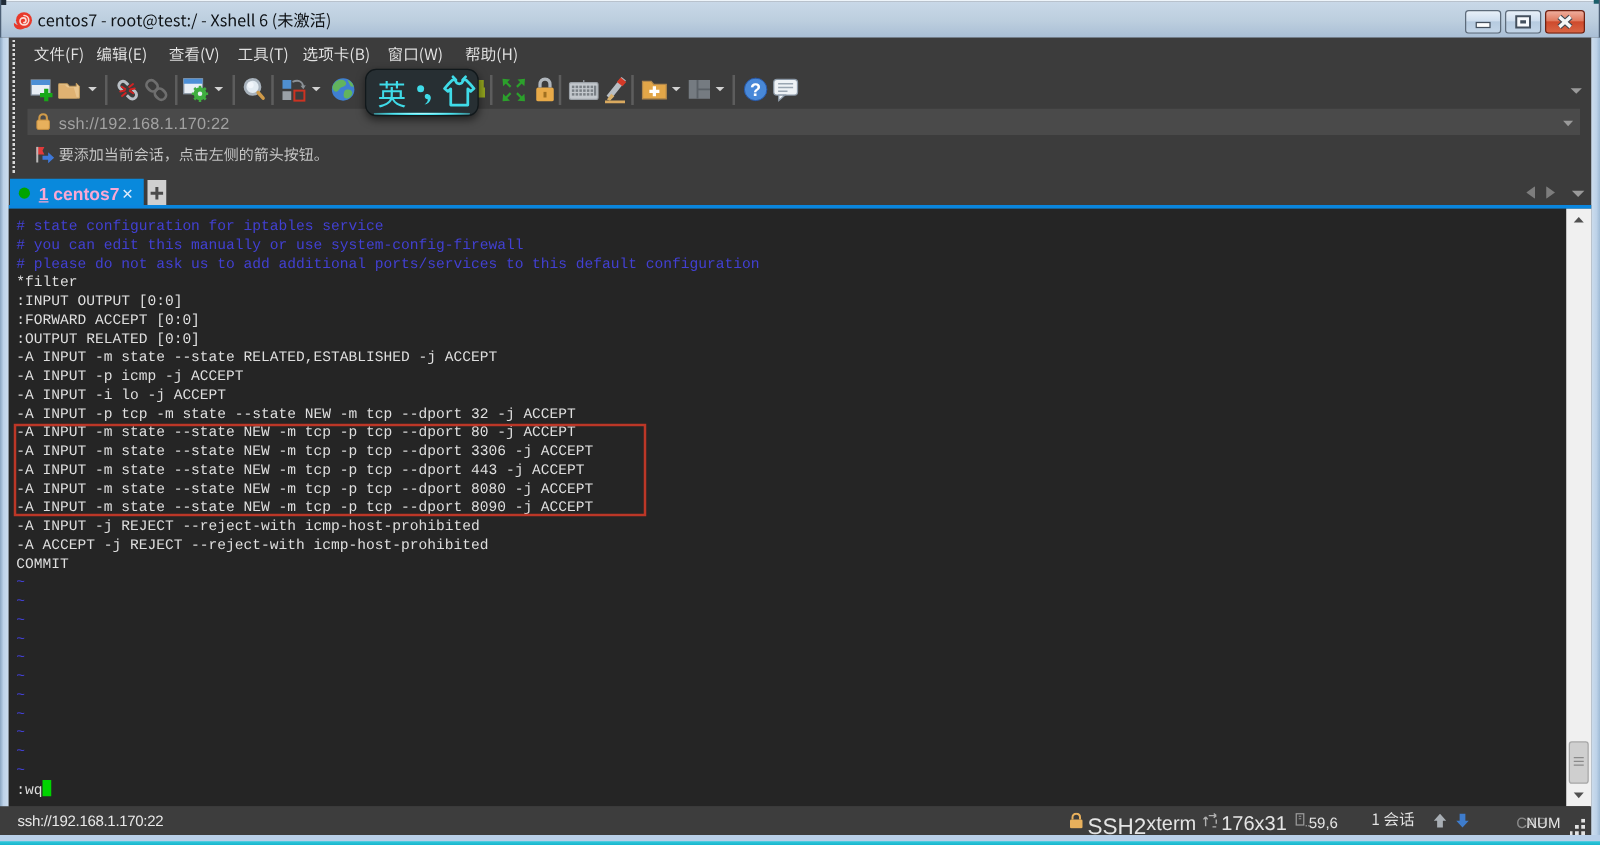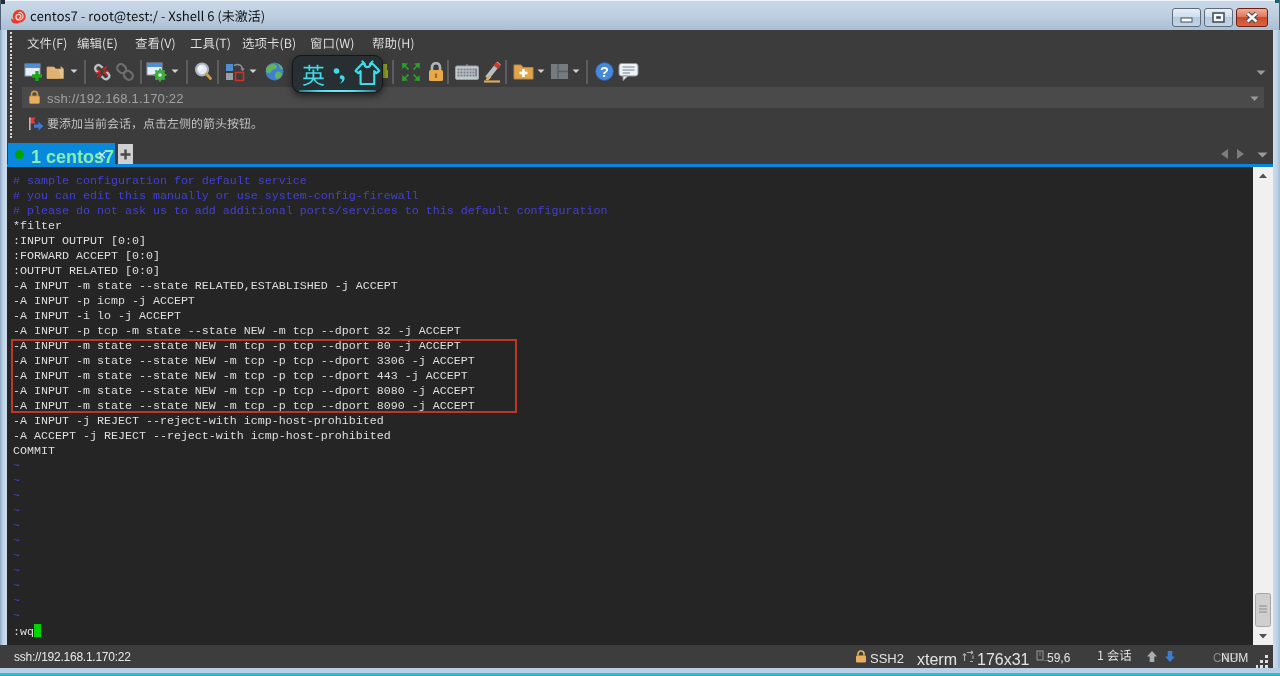--- a/index.html
+++ b/index.html
@@ -242,38 +242,38 @@
 <svg class="abs" style="left:27px;top:116px" width="17" height="15" viewBox="0 0 17 15">
 <path d="M2 1.5 H8.5 L7 4.5 L8.5 7.5 H2 Z" fill="#e03a3a"></path>
 <rect x="2" y="1.5" width="1.6" height="12.5" fill="#b8b8b8"></rect>
 <path d="M7 8.5 H11.5 V5.8 L16.3 10.2 L11.5 14.6 V11.8 H7 Z" fill="#3e78d8"></path>
 </svg>
 <svg style="position:absolute;left:47px;top:116px" width="218" height="16" viewBox="0 -12 218 16">
       <path d="M8.1 -2.8C7.7 -2.1 7.1 -1.5 6.4 -1.1C5.5 -1.3 4.6 -1.5 3.7 -1.7C4.0 -2.0 4.3 -2.4 4.5 -2.8ZM1.4 -7.7V-4.6H4.6C4.5 -4.3 4.3 -3.9 4.0 -3.6H0.6V-2.8H3.5C3.1 -2.2 2.6 -1.6 2.2 -1.2C3.3 -1.0 4.2 -0.8 5.2 -0.6C4.0 -0.2 2.5 0.0 0.7 0.2C0.9 0.4 1.0 0.7 1.1 0.9C3.3 0.7 5.1 0.4 6.5 -0.3C8.0 0.1 9.3 0.6 10.3 1.0L11.1 0.3C10.1 -0.1 8.9 -0.5 7.5 -0.9C8.2 -1.4 8.7 -2.0 9.1 -2.8H11.4V-3.6H5.1C5.3 -3.9 5.4 -4.2 5.6 -4.5L5.0 -4.6H10.7V-7.7H7.8V-8.8H11.2V-9.6H0.8V-8.8H4.1V-7.7ZM5.0 -8.8H6.9V-7.7H5.0ZM2.3 -7.0H4.1V-5.4H2.3ZM5.0 -7.0H6.9V-5.4H5.0ZM7.8 -7.0H9.8V-5.4H7.8Z M16.9 -3.5C16.6 -2.6 16.1 -1.5 15.4 -0.9L16.0 -0.4C16.8 -1.1 17.3 -2.2 17.6 -3.2ZM19.7 -3.0C20.1 -2.2 20.4 -1.2 20.5 -0.5L21.2 -0.8C21.1 -1.4 20.8 -2.5 20.4 -3.3ZM21.2 -3.4C21.9 -2.5 22.6 -1.2 22.9 -0.4L23.6 -0.8C23.3 -1.6 22.6 -2.8 21.9 -3.7ZM18.4 -4.8V-0.0C18.4 0.1 18.3 0.2 18.2 0.2C18.0 0.2 17.5 0.2 16.9 0.1C17.0 0.4 17.1 0.7 17.2 1.0C18.0 1.0 18.5 0.9 18.8 0.8C19.1 0.7 19.2 0.4 19.2 -0.0V-4.8ZM13.0 -9.3C13.7 -9.0 14.6 -8.4 15.0 -8.0L15.5 -8.7C15.1 -9.1 14.2 -9.6 13.5 -10.0ZM12.5 -6.1C13.2 -5.8 14.0 -5.2 14.5 -4.9L15.0 -5.6C14.5 -6.0 13.7 -6.4 12.9 -6.7ZM12.7 0.3 13.5 0.8C14.1 -0.3 14.7 -1.7 15.1 -2.9L14.4 -3.4C13.9 -2.1 13.2 -0.6 12.7 0.3ZM15.9 -9.4V-8.6H18.6C18.4 -8.0 18.3 -7.5 18.0 -6.9H15.4V-6.1H17.6C17.0 -5.1 16.2 -4.3 15.0 -3.7C15.2 -3.6 15.5 -3.2 15.6 -3.0C17.0 -3.8 17.9 -4.8 18.6 -6.1H20.1C20.8 -4.9 21.9 -3.8 23.1 -3.2C23.2 -3.5 23.5 -3.8 23.7 -3.9C22.7 -4.4 21.7 -5.2 21.0 -6.1H23.4V-6.9H19.0C19.2 -7.5 19.4 -8.0 19.5 -8.6H23.0V-9.4Z M30.9 -8.6V0.8H31.7V-0.1H34.1V0.7H35.0V-8.6ZM31.7 -1.0V-7.7H34.1V-1.0ZM26.3 -9.9 26.3 -7.8H24.6V-6.9H26.3C26.2 -3.9 25.8 -1.2 24.3 0.3C24.6 0.5 24.9 0.8 25.0 1.0C26.7 -0.8 27.1 -3.7 27.2 -6.9H29.0C28.9 -2.3 28.8 -0.7 28.5 -0.3C28.4 -0.2 28.3 -0.1 28.1 -0.1C27.9 -0.1 27.4 -0.1 26.8 -0.2C27.0 0.1 27.1 0.5 27.1 0.7C27.6 0.8 28.2 0.8 28.5 0.7C28.9 0.7 29.1 0.6 29.3 0.3C29.7 -0.3 29.8 -2.0 29.9 -7.3C29.9 -7.5 29.9 -7.8 29.9 -7.8H27.2L27.2 -9.9Z M37.5 -9.2C38.1 -8.4 38.7 -7.2 39.0 -6.4L39.9 -6.8C39.6 -7.6 38.9 -8.7 38.3 -9.6ZM45.6 -9.7C45.3 -8.7 44.6 -7.5 44.1 -6.7L44.9 -6.4C45.4 -7.1 46.1 -8.3 46.6 -9.3ZM37.4 -0.5V0.4H45.5V1.0H46.4V-5.8H42.5V-10.1H41.5V-5.8H37.6V-4.9H45.5V-3.2H38.0V-2.3H45.5V-0.5Z M55.2 -6.2V-1.2H56.1V-6.2ZM57.7 -6.5V-0.2C57.7 0.0 57.6 0.1 57.4 0.1C57.2 0.1 56.6 0.1 55.8 0.0C56.0 0.3 56.1 0.7 56.2 0.9C57.1 0.9 57.7 0.9 58.1 0.8C58.4 0.6 58.6 0.4 58.6 -0.2V-6.5ZM56.7 -10.1C56.4 -9.6 56.0 -8.8 55.5 -8.2H51.9L52.5 -8.4C52.3 -8.9 51.8 -9.6 51.3 -10.1L50.5 -9.8C50.9 -9.3 51.4 -8.7 51.6 -8.2H48.6V-7.4H59.4V-8.2H56.6C56.9 -8.7 57.3 -9.3 57.6 -9.8ZM52.9 -3.6V-2.4H50.2V-3.6ZM52.9 -4.3H50.2V-5.5H52.9ZM49.4 -6.3V0.9H50.2V-1.7H52.9V-0.1C52.9 0.1 52.9 0.1 52.7 0.1C52.5 0.1 52.0 0.1 51.4 0.1C51.5 0.3 51.6 0.7 51.7 0.9C52.5 0.9 53.0 0.9 53.4 0.8C53.7 0.6 53.8 0.4 53.8 -0.1V-6.3Z M61.9 0.7C62.3 0.5 63.0 0.5 69.4 -0.1C69.6 0.3 69.9 0.6 70.1 0.9L70.9 0.5C70.3 -0.4 69.2 -1.7 68.1 -2.7L67.4 -2.3C67.8 -1.9 68.3 -1.4 68.7 -0.9L63.3 -0.4C64.1 -1.2 65.0 -2.2 65.7 -3.2H71.0V-4.0H61.1V-3.2H64.5C63.7 -2.1 62.8 -1.2 62.5 -0.9C62.1 -0.5 61.8 -0.3 61.6 -0.2C61.7 0.0 61.8 0.5 61.9 0.7ZM66.0 -10.1C65.0 -8.5 62.9 -6.9 60.5 -6.0C60.7 -5.8 61.0 -5.4 61.2 -5.2C61.9 -5.5 62.5 -5.9 63.2 -6.3V-5.5H68.9V-6.4H63.3C64.4 -7.0 65.3 -7.8 66.0 -8.6C66.8 -7.9 67.8 -7.1 68.9 -6.4C69.5 -6.0 70.2 -5.6 70.9 -5.3C71.1 -5.6 71.4 -5.9 71.6 -6.1C69.6 -6.8 67.7 -8.1 66.6 -9.2L66.9 -9.7Z M73.2 -9.2C73.8 -8.7 74.6 -7.9 74.9 -7.4L75.5 -8.1C75.2 -8.5 74.4 -9.3 73.8 -9.8ZM77.0 -3.5V1.0H77.9V0.5H81.9V0.9H82.8V-3.5H80.3V-5.5H83.5V-6.4H80.3V-8.7C81.3 -8.9 82.2 -9.1 82.9 -9.3L82.2 -10.0C80.9 -9.6 78.4 -9.2 76.4 -9.0C76.5 -8.8 76.6 -8.4 76.6 -8.2C77.5 -8.3 78.5 -8.4 79.4 -8.6V-6.4H76.4V-5.5H79.4V-3.5ZM77.9 -0.3V-2.7H81.9V-0.3ZM72.5 -6.3V-5.4H74.2V-1.3C74.2 -0.7 73.8 -0.3 73.5 -0.1C73.7 0.1 74.0 0.4 74.1 0.6C74.3 0.4 74.6 0.1 76.6 -1.5C76.5 -1.7 76.4 -2.0 76.3 -2.2L75.0 -1.3V-6.3Z M85.9 1.3C87.1 0.8 88.0 -0.1 88.0 -1.4C88.0 -2.3 87.6 -2.8 86.9 -2.8C86.4 -2.8 86.0 -2.5 86.0 -2.0C86.0 -1.4 86.4 -1.1 86.9 -1.1L87.1 -1.1C87.1 -0.3 86.5 0.3 85.6 0.6Z M98.8 -5.6H105.1V-3.4H98.8ZM100.1 -1.5C100.2 -0.8 100.3 0.3 100.3 0.9L101.2 0.7C101.2 0.2 101.1 -0.8 100.9 -1.6ZM102.6 -1.5C102.9 -0.8 103.3 0.2 103.4 0.8L104.3 0.6C104.1 0.0 103.8 -1.0 103.4 -1.7ZM105.0 -1.6C105.6 -0.9 106.3 0.2 106.6 0.9L107.4 0.5C107.1 -0.2 106.4 -1.2 105.8 -1.9ZM98.1 -1.9C97.8 -1.0 97.1 0.0 96.5 0.6L97.3 0.9C98.0 0.3 98.6 -0.7 99.0 -1.6ZM98.0 -6.4V-2.6H106.0V-6.4H102.4V-8.0H106.9V-8.8H102.4V-10.1H101.5V-6.4Z M109.8 -3.6V0.3H117.3V1.0H118.2V-3.6H117.3V-0.6H114.5V-4.5H119.2V-5.4H114.5V-7.3H118.4V-8.2H114.5V-10.1H113.6V-8.2H109.7V-7.3H113.6V-5.4H108.8V-4.5H113.6V-0.6H110.7V-3.6Z M124.4 -10.1C124.3 -9.4 124.2 -8.6 124.0 -7.9H120.8V-7.0H123.8C123.2 -4.5 122.1 -2.1 120.3 -0.5C120.5 -0.3 120.8 0.0 120.9 0.2C122.4 -1.1 123.3 -2.8 124.0 -4.7V-3.9H126.7V-0.3H122.8V0.6H131.4V-0.3H127.6V-3.9H130.8V-4.7H124.1C124.3 -5.5 124.6 -6.3 124.8 -7.0H131.2V-7.9H125.0C125.1 -8.6 125.3 -9.3 125.4 -9.9Z M137.7 -1.2C138.3 -0.6 139.0 0.3 139.3 0.8L139.9 0.4C139.6 -0.1 138.9 -0.9 138.3 -1.6ZM135.5 -9.3V-1.8H136.2V-8.6H138.8V-1.8H139.6V-9.3ZM142.3 -10.0V-0.1C142.3 0.1 142.2 0.1 142.1 0.1C141.9 0.1 141.4 0.2 140.8 0.1C141.0 0.4 141.1 0.7 141.1 0.9C141.9 0.9 142.4 0.9 142.7 0.8C143.0 0.6 143.1 0.4 143.1 -0.1V-10.0ZM140.5 -8.9V-1.7H141.3V-8.9ZM137.2 -7.8V-3.7C137.2 -2.3 137.0 -0.7 135.1 0.4C135.3 0.5 135.5 0.8 135.6 1.0C137.6 -0.2 137.9 -2.1 137.9 -3.7V-7.8ZM134.4 -10.1C134.0 -8.2 133.2 -6.4 132.3 -5.2C132.5 -5.0 132.7 -4.5 132.8 -4.3C133.1 -4.8 133.4 -5.3 133.7 -5.8V0.9H134.4V-7.5C134.7 -8.3 135.0 -9.1 135.2 -9.9Z M150.6 -5.1C151.3 -4.2 152.1 -3.0 152.5 -2.3L153.2 -2.7C152.8 -3.5 152.0 -4.6 151.3 -5.5ZM146.9 -10.1C146.8 -9.5 146.6 -8.7 146.4 -8.1H145.0V0.6H145.9V-0.3H149.2V-8.1H147.2C147.4 -8.7 147.6 -9.3 147.9 -9.9ZM145.9 -7.3H148.4V-4.8H145.9ZM145.9 -1.1V-4.0H148.4V-1.1ZM151.2 -10.1C150.8 -8.5 150.1 -6.8 149.3 -5.7C149.5 -5.6 149.9 -5.4 150.1 -5.2C150.5 -5.8 150.9 -6.5 151.2 -7.4H154.3C154.1 -2.5 153.9 -0.7 153.6 -0.3C153.4 -0.1 153.3 -0.1 153.0 -0.1C152.8 -0.1 152.0 -0.1 151.2 -0.2C151.4 0.1 151.5 0.5 151.5 0.7C152.2 0.7 152.9 0.8 153.3 0.7C153.8 0.7 154.0 0.6 154.3 0.2C154.8 -0.4 155.0 -2.2 155.1 -7.7C155.1 -7.8 155.1 -8.2 155.1 -8.2H151.5C151.7 -8.7 151.9 -9.3 152.0 -9.9Z M163.2 -4.5V-0.9H164.0V-4.5ZM165.7 -5.0V-0.1C165.7 0.0 165.6 0.1 165.4 0.1C165.3 0.1 164.6 0.1 163.9 0.1C164.0 0.3 164.2 0.7 164.3 0.9C165.1 0.9 165.7 0.9 166.1 0.7C166.5 0.6 166.6 0.4 166.6 -0.1V-5.0ZM164.1 -7.4C163.9 -7.1 163.6 -6.6 163.3 -6.3H160.5C160.3 -6.6 159.9 -7.1 159.6 -7.4L158.8 -7.1C159.0 -6.9 159.3 -6.6 159.5 -6.3H156.6V-5.5H167.4V-6.3H164.3C164.6 -6.5 164.8 -6.8 165.0 -7.1ZM160.9 -4.2V-3.3H158.4V-4.2ZM157.5 -4.8V0.9H158.4V-1.0H160.9V-0.1C160.9 0.1 160.9 0.1 160.7 0.1C160.6 0.1 160.2 0.1 159.6 0.1C159.8 0.3 159.9 0.6 159.9 0.9C160.6 0.9 161.1 0.9 161.4 0.7C161.7 0.6 161.8 0.4 161.8 -0.1V-4.8ZM158.4 -2.6H160.9V-1.7H158.4ZM158.5 -10.2C158.1 -9.2 157.4 -8.2 156.6 -7.6C156.8 -7.5 157.2 -7.2 157.3 -7.1C157.7 -7.5 158.1 -7.9 158.5 -8.5H159.3C159.5 -8.1 159.7 -7.6 159.8 -7.3L160.6 -7.6C160.5 -7.9 160.4 -8.2 160.2 -8.5H161.9V-9.2H159.0C159.1 -9.5 159.2 -9.7 159.3 -10.0ZM163.1 -10.2C162.8 -9.3 162.2 -8.4 161.5 -7.8C161.7 -7.6 162.1 -7.4 162.3 -7.2C162.6 -7.6 162.9 -8.0 163.2 -8.5H164.3C164.6 -8.0 164.9 -7.5 165.0 -7.2L165.8 -7.6C165.7 -7.8 165.5 -8.1 165.3 -8.5H167.3V-9.2H163.7C163.8 -9.5 163.9 -9.7 164.0 -10.0Z M174.4 -2.0C176.1 -1.2 177.7 -0.1 178.7 0.8L179.3 0.1C178.3 -0.8 176.6 -1.8 174.9 -2.6ZM170.3 -8.9C171.3 -8.5 172.5 -7.9 173.0 -7.4L173.6 -8.1C173.0 -8.6 171.8 -9.2 170.8 -9.5ZM169.2 -6.7C170.2 -6.3 171.4 -5.7 171.9 -5.2L172.5 -5.9C171.9 -6.4 170.7 -7.0 169.8 -7.3ZM168.7 -4.6V-3.7H173.8C173.1 -1.9 171.8 -0.6 168.7 0.2C168.9 0.4 169.1 0.7 169.2 0.9C172.6 0.0 174.1 -1.5 174.8 -3.7H179.4V-4.6H175.0C175.3 -6.1 175.3 -7.9 175.3 -10.0H174.3C174.3 -7.9 174.4 -6.1 174.0 -4.6Z M189.3 -4.5C189.1 -3.4 188.7 -2.5 188.1 -1.8C187.5 -2.2 186.8 -2.5 186.2 -2.8C186.5 -3.3 186.7 -3.9 187.0 -4.5ZM185.0 -2.5C185.8 -2.1 186.6 -1.7 187.5 -1.2C186.7 -0.5 185.6 -0.1 184.3 0.2C184.5 0.4 184.7 0.8 184.7 1.0C186.2 0.6 187.4 0.0 188.3 -0.7C189.3 -0.1 190.2 0.5 190.8 1.0L191.4 0.3C190.8 -0.2 189.9 -0.8 188.9 -1.4C189.5 -2.2 190.0 -3.2 190.2 -4.5H191.5V-5.4H187.3C187.6 -6.0 187.8 -6.6 188.0 -7.1L187.0 -7.3C186.9 -6.7 186.6 -6.0 186.4 -5.4H184.3V-4.5H186.0C185.7 -3.8 185.3 -3.1 185.0 -2.5ZM184.6 -8.5V-6.2H185.4V-7.7H190.5V-6.2H191.3V-8.5H188.5C188.4 -9.0 188.2 -9.6 188.0 -10.1L187.1 -10.0C187.3 -9.5 187.4 -9.0 187.6 -8.5ZM182.1 -10.1V-7.7H180.5V-6.8H182.1V-3.8L180.4 -3.3L180.6 -2.4L182.1 -2.9V-0.1C182.1 0.1 182.1 0.1 181.9 0.1C181.7 0.2 181.2 0.2 180.7 0.1C180.8 0.4 180.9 0.7 181.0 1.0C181.8 1.0 182.3 0.9 182.6 0.8C182.9 0.7 183.0 0.4 183.0 -0.1V-3.2L184.5 -3.7L184.4 -4.5L183.0 -4.1V-6.8H184.3V-7.7H183.0V-10.1Z M202.1 -8.7C202.0 -7.6 201.9 -6.4 201.8 -5.3H199.8C199.9 -6.4 200.0 -7.6 200.1 -8.7ZM196.3 -0.3V0.6H203.5V-0.3H202.3C202.5 -2.7 202.8 -6.6 203.0 -9.5H202.5L197.1 -9.5V-8.7H199.2C199.1 -7.6 199.0 -6.4 198.9 -5.3H197.2V-4.4H198.8C198.6 -2.9 198.4 -1.4 198.2 -0.3ZM201.8 -4.4C201.6 -2.9 201.5 -1.4 201.3 -0.3H199.1C199.3 -1.4 199.5 -2.9 199.7 -4.4ZM193.9 -10.1C193.6 -8.9 193.0 -7.7 192.3 -6.9C192.5 -6.7 192.7 -6.3 192.8 -6.1C193.2 -6.6 193.6 -7.2 193.9 -7.8H196.8V-8.7H194.3C194.5 -9.1 194.6 -9.5 194.7 -9.9ZM192.6 -4.1V-3.3H194.4V-0.9C194.4 -0.3 193.9 0.1 193.7 0.3C193.9 0.4 194.1 0.7 194.2 0.9C194.4 0.7 194.7 0.5 196.8 -0.8C196.7 -1.0 196.6 -1.4 196.6 -1.6L195.2 -0.8V-3.3H196.9V-4.1H195.2V-5.8H196.5V-6.6H193.2V-5.8H194.4V-4.1Z M206.3 -2.9C205.3 -2.9 204.5 -2.1 204.5 -1.1C204.5 -0.1 205.3 0.7 206.3 0.7C207.3 0.7 208.2 -0.1 208.2 -1.1C208.2 -2.1 207.3 -2.9 206.3 -2.9ZM206.3 0.1C205.7 0.1 205.1 -0.4 205.1 -1.1C205.1 -1.8 205.7 -2.3 206.3 -2.3C207.0 -2.3 207.6 -1.8 207.6 -1.1C207.6 -0.4 207.0 0.1 206.3 0.1Z" fill="#c6c6c6"></path>
     </svg>
 <div class="abs" style="left:8px;top:143px;width:107px;height:21px;background:#0989dc;"></div>
 <div class="abs" style="left:15px;top:150px;width:9px;height:9px;border-radius:50%;background:#00a400;"></div>
-<div class="abs" style="left:31px;top:146.5px;font-size:18px;font-weight:bold;color:#86efac;"><span style="text-decoration:underline;">1</span> centos7</div>
+<div class="abs" style="left:31px;top:146.5px;font-size:14px;font-weight:bold;color:#f9a8d4;"><span style="text-decoration:underline;">1</span> centos7</div>
 <svg class="abs" style="left:98px;top:151px" width="8" height="8">
       <path d="M1 1 L7 7 M7 1 L1 7" stroke="#d8eafc" stroke-width="1.3"></path>
     </svg>
 <div class="abs" style="left:117.5px;top:144px;width:15.5px;height:21px;background:#d0d0d0;"></div>
 <svg class="abs" style="left:119.5px;top:149px" width="11" height="11">
       <path d="M5.5 0.5 V10.5 M0.5 5.5 H10.5" stroke="#4a4a4a" stroke-width="2.4"></path>
     </svg>
 <svg class="abs" style="left:1221px;top:149px" width="26" height="10">
       <path d="M7 0 L0 5 L7 10 Z" fill="#7d7d7d"></path>
       <path d="M16 0 L23 5 L16 10 Z" fill="#7d7d7d"></path>
     </svg>
 <svg class="abs" style="left:1257px;top:152px" width="11" height="6">
       <path d="M0.5 0.5 L5.5 5.5 L10.5 0.5 Z" fill="#9a9a9a"></path>
     </svg>
 <div class="abs" style="left:7px;top:164px;width:1266px;height:3px;background:#0a86de;"></div>
 <div class="abs" style="left:7px;top:167px;width:1246px;height:478px;background:#252525;"></div>
-<pre class="abs" style="left:13px;top:173.5px;margin:0;font-family:'Liberation Mono',monospace;font-size:11.67px;line-height:15px;letter-spacing:0;"><span style="color:#4240d2"># sample configuration for default service</span>
+<pre class="abs" style="left:13px;top:173.5px;margin:0;font-family:'Liberation Mono',monospace;font-size:11.67px;line-height:15px;letter-spacing:0;"><span style="color:#4240d2"># state configuration for iptables service</span>
 <span style="color:#4240d2"># you can edit this manually or use system-config-firewall</span>
 <span style="color:#4240d2"># please do not ask us to add additional ports/services to this default configuration</span>
 <span style="color:#dfdfdf">*filter</span>
 <span style="color:#dfdfdf">:INPUT OUTPUT [0:0]</span>
 <span style="color:#dfdfdf">:FORWARD ACCEPT [0:0]</span>
 <span style="color:#dfdfdf">:OUTPUT RELATED [0:0]</span>
 <span style="color:#dfdfdf">-A INPUT -m state --state RELATED,ESTABLISHED -j ACCEPT</span>
 <span style="color:#dfdfdf">-A INPUT -p icmp -j ACCEPT</span>
 <span style="color:#dfdfdf">-A INPUT -i lo -j ACCEPT</span>
 <span style="color:#dfdfdf">-A INPUT -p tcp -m state --state NEW -m tcp --dport 32 -j ACCEPT</span>
@@ -304,21 +304,21 @@
       <path d="M6 467 L10 471.5 L14 467 Z" fill="#505050"></path>
       <rect x="2.5" y="426.5" width="15" height="33" rx="2" fill="#cfcfcf" stroke="#a6a6a6"></rect>
       <path d="M6 439 H14 M6 442 H14 M6 445 H14" stroke="#8a8a8a" stroke-width="1"></path>
     </svg>
 <div class="abs" style="left:0px;top:645px;width:1272px;height:23px;background:#3d3d3d;"></div>
 <div class="abs" style="left:14px;top:650px;font-size:12px;letter-spacing:-0.25px;color:#e8e8e8;">ssh://192.168.1.170:22</div>
 <svg class="abs" style="left:855px;top:650px" width="12" height="13" viewBox="0 0 12 13">
 <rect x="1" y="5.5" width="10" height="7" rx="1" fill="#e8b05c"></rect>
 <path d="M3 5.5 V3.8 C3 2.2 4.2 1 6 1 C7.8 1 9 2.2 9 3.8 V5.5" stroke="#e8b05c" stroke-width="1.6" fill="none"></path>
 </svg>
-<div class="abs" style="left:870px;top:650.5px;font-size:13px;color:#e4e4e4;">SSH2</div>
+<div class="abs" style="left:870px;top:650.5px;font-size:18px;color:#e4e4e4;">SSH2</div>
 <div class="abs" style="left:917px;top:650.5px;font-size:16px;color:#e4e4e4;">xterm</div>
 <svg class="abs" style="left:962px;top:650px" width="13" height="13">
       <path d="M2.5 11 V3.5 M2.5 3.5 L0.8 5.5 M2.5 3.5 L4.2 5.5 M5 2.5 H11 M11 2.5 L9 0.8 M11 2.5 L9 4.2 M11 5.5 V9 M8 11.5 H11" stroke="#b0b0b0" stroke-width="1.1" fill="none"></path>
     </svg>
 <div class="abs" style="left:977px;top:650.5px;font-size:16px;color:#e4e4e4;">176x31</div>
 <svg class="abs" style="left:1036px;top:650px" width="12" height="13">
       <rect x="1" y="1" width="6" height="9" fill="none" stroke="#9a9a9a" stroke-width="1"></rect>
       <path d="M3 3 H5 M3 5 H5" stroke="#9a9a9a" stroke-width="0.8"></path>
       <path d="M8.5 10.5 H9.5 M10.5 10.5 H11.5" stroke="#9a9a9a" stroke-width="1.2"></path>
     </svg>

